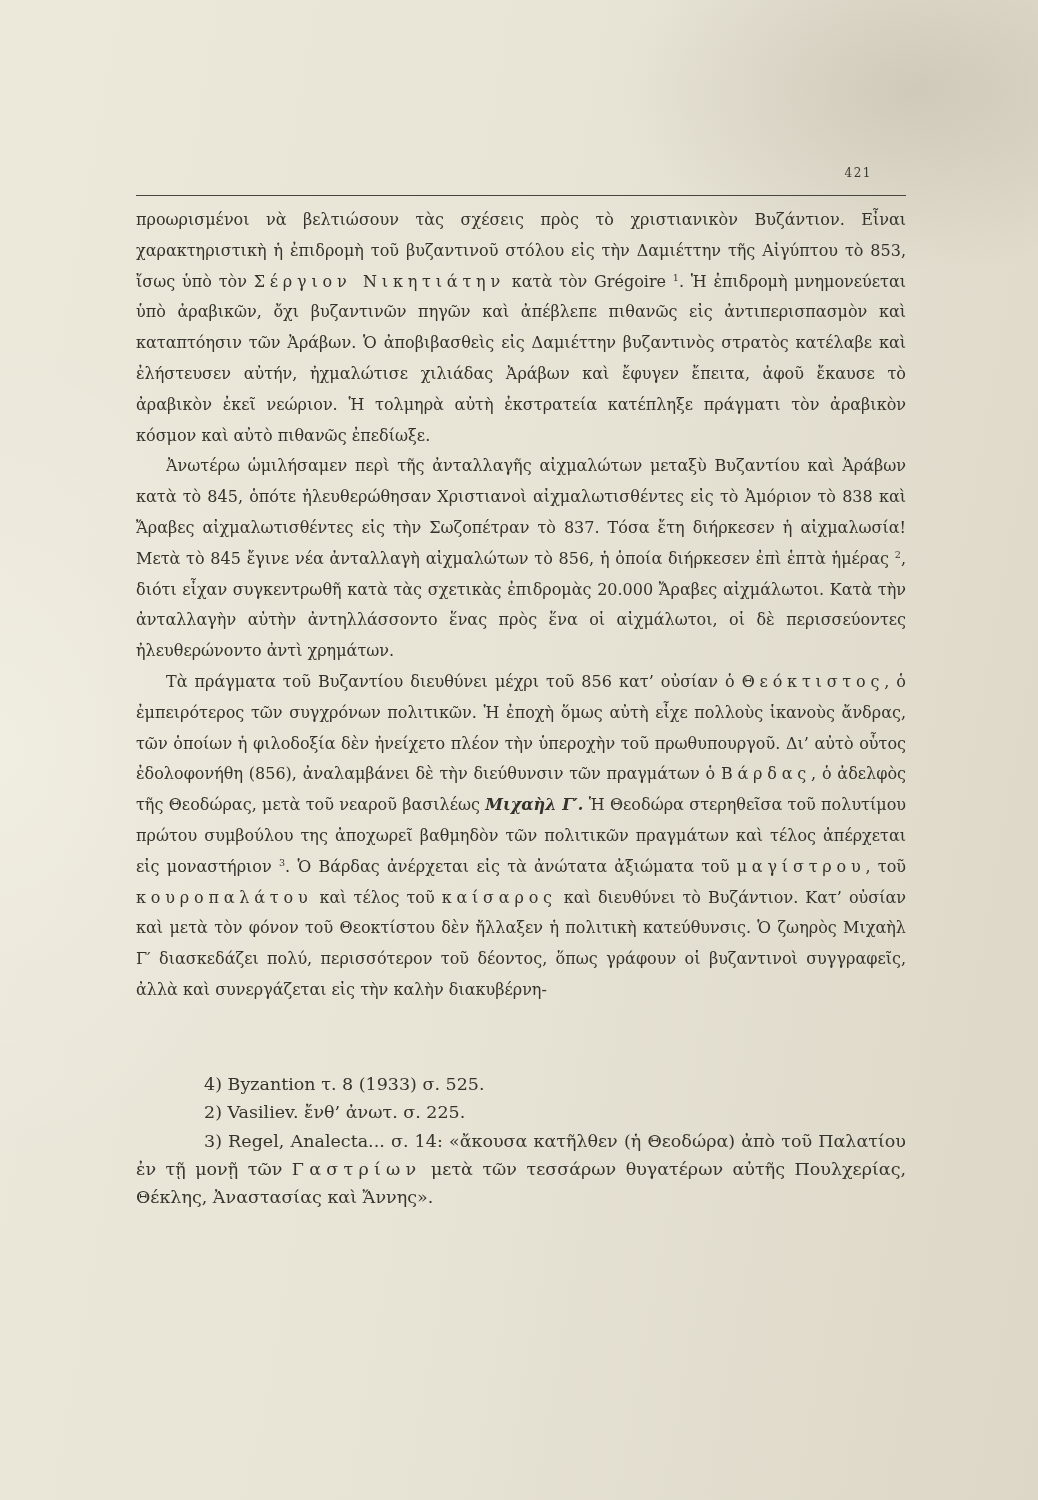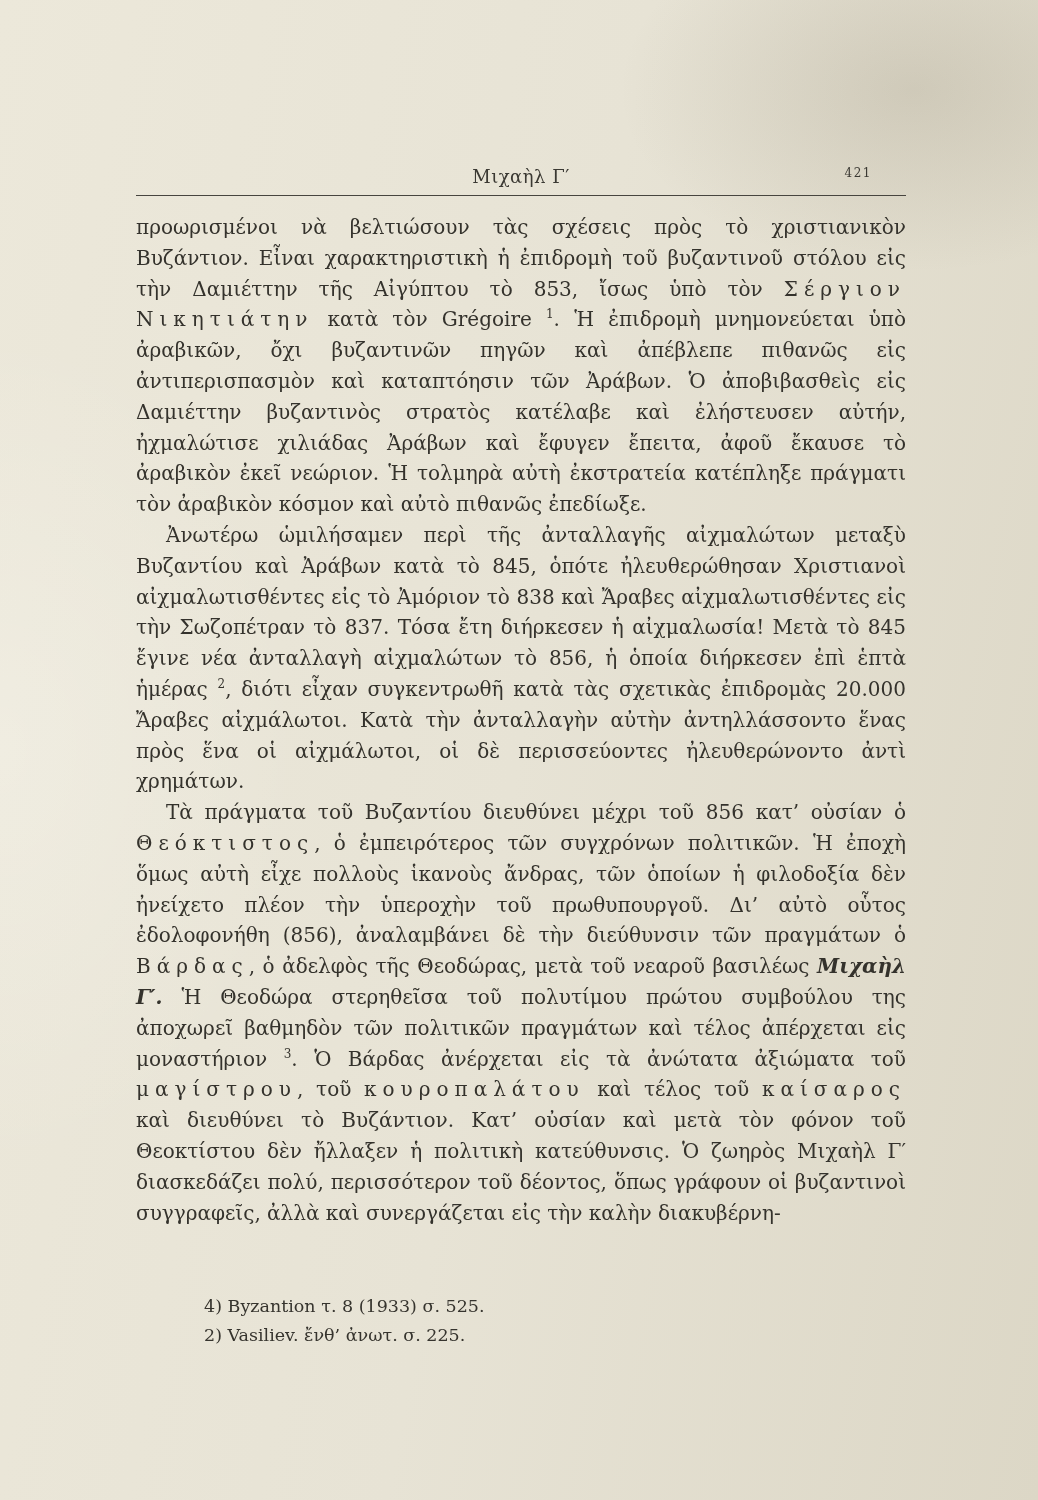--- a/index.html
+++ b/index.html
@@ -21,21 +21,21 @@
   .running-title {
     position: absolute; left: 0; right: 0; text-align: center;
     font-size: 18px; letter-spacing: 0.5px; color: #3b3933;
   }
   .page-number {
     position: absolute; right: 34px; top: 0;
     font-size: 12px; letter-spacing: 1.5px; color: #3b3933;
   }
   .header-rule { border: 0; border-top: 1.6px solid #47453f; margin: 5px 0 0 0; }
   .body-text {
-    margin-top: 16px; font-size: 20px; line-height: 30.8px;
+    margin-top: 9px; font-size: 16px; line-height: 30.8px;
     text-align: justify; color: #34322c;
   }
   .body-text p { margin: 0; text-indent: 30px; }
   .body-text p.no-indent { text-indent: 0; }
   .footnotes {
     margin-top: 64px; font-size: 17.5px; line-height: 28.4px;
     text-align: justify; color: #36342e;
   }
   .footnotes p { margin: 0; text-indent: 68px; }
   .run-n { letter-spacing: normal; }
@@ -43,31 +43,31 @@
   .run-bi { font-weight: bold; font-style: italic; }
   sup { font-size: 60%; line-height: 0; }
 </style>
 </head>
 <body>
 
 <div class="page">
   <div class="content">
 
     <div class="running-header">
-      <div class="running-title">Μιχαὴλ Γ′</div>
       <div class="page-number">421</div>
     </div>
 
     <hr class="header-rule">
 
     <div class="body-text">
         <p class="no-indent"><span class="run-n">προωρισμένοι νὰ βελτιώσουν τὰς σχέσεις πρὸς τὸ χριστιανικὸν Βυζάντιον. Εἶναι χαρακτηριστικὴ ἡ ἐπιδρομὴ τοῦ βυζαντινοῦ στόλου εἰς τὴν Δαμιέττην τῆς Αἰγύπτου τὸ 853, ἴσως ὑπὸ τὸν </span><span class="run-sp">Σέργιον Νικητιάτην</span><span class="run-n"> κατὰ τὸν Grégoire </span><sup>1</sup><span class="run-n">. Ἡ ἐπιδρομὴ μνημονεύεται ὑπὸ ἀραβικῶν, ὄχι βυζαντινῶν πηγῶν καὶ ἀπέβλεπε πιθανῶς εἰς ἀντιπερισπασμὸν καὶ καταπτόησιν τῶν Ἀράβων. Ὁ ἀποβιβασθεὶς εἰς Δαμιέττην βυζαντινὸς στρατὸς κατέλαβε καὶ ἐλήστευσεν αὐτήν, ἠχμαλώτισε χιλιάδας Ἀράβων καὶ ἔφυγεν ἔπειτα, ἀφοῦ ἔκαυσε τὸ ἀραβικὸν ἐκεῖ νεώριον. Ἡ τολμηρὰ αὐτὴ ἐκστρατεία κατέπληξε πράγματι τὸν ἀραβικὸν κόσμον καὶ αὐτὸ πιθανῶς ἐπεδίωξε.</span></p>
         <p><span class="run-n">Ἀνωτέρω ὡμιλήσαμεν περὶ τῆς ἀνταλλαγῆς αἰχμαλώτων μεταξὺ Βυζαντίου καὶ Ἀράβων κατὰ τὸ 845, ὁπότε ἠλευθερώθησαν Χριστιανοὶ αἰχμαλωτισθέντες εἰς τὸ Ἀμόριον τὸ 838 καὶ Ἄραβες αἰχμαλωτισθέντες εἰς τὴν Σωζοπέτραν τὸ 837. Τόσα ἔτη διήρκεσεν ἡ αἰχμαλωσία! Μετὰ τὸ 845 ἔγινε νέα ἀνταλλαγὴ αἰχμαλώτων τὸ 856, ἡ ὁποία διήρκεσεν ἐπὶ ἑπτὰ ἡμέρας </span><sup>2</sup><span class="run-n">, διότι εἶχαν συγκεντρωθῆ κατὰ τὰς σχετικὰς ἐπιδρομὰς 20.000 Ἄραβες αἰχμάλωτοι. Κατὰ τὴν ἀνταλλαγὴν αὐτὴν ἀντηλλάσσοντο ἕνας πρὸς ἕνα οἱ αἰχμάλωτοι, οἱ δὲ περισσεύοντες ἠλευθερώνοντο ἀντὶ χρημάτων.</span></p>
         <p><span class="run-n">Τὰ πράγματα τοῦ Βυζαντίου διευθύνει μέχρι τοῦ 856 κατ’ οὐσίαν ὁ </span><span class="run-sp">Θεόκτιστος</span><span class="run-n">, ὁ ἐμπειρότερος τῶν συγχρόνων πολιτικῶν. Ἡ ἐποχὴ ὅμως αὐτὴ εἶχε πολλοὺς ἱκανοὺς ἄνδρας, τῶν ὁποίων ἡ φιλοδοξία δὲν ἠνείχετο πλέον τὴν ὑπεροχὴν τοῦ πρωθυπουργοῦ. Δι’ αὐτὸ οὗτος ἐδολοφονήθη (856), ἀναλαμβάνει δὲ τὴν διεύθυνσιν τῶν πραγμάτων ὁ </span><span class="run-sp">Βάρδας</span><span class="run-n">, ὁ ἀδελφὸς τῆς Θεοδώρας, μετὰ τοῦ νεαροῦ βασιλέως </span><span class="run-bi">Μιχαὴλ Γ′.</span><span class="run-n"> Ἡ Θεοδώρα στερηθεῖσα τοῦ πολυτίμου πρώτου συμβούλου της ἀποχωρεῖ βαθμηδὸν τῶν πολιτικῶν πραγμάτων καὶ τέλος ἀπέρχεται εἰς μοναστήριον </span><sup>3</sup><span class="run-n">. Ὁ Βάρδας ἀνέρχεται εἰς τὰ ἀνώτατα ἀξιώματα τοῦ </span><span class="run-sp">μαγίστρου</span><span class="run-n">, τοῦ </span><span class="run-sp">κουροπαλάτου</span><span class="run-n"> καὶ τέλος τοῦ </span><span class="run-sp">καίσαρος</span><span class="run-n"> καὶ διευθύνει τὸ Βυζάντιον. Κατ’ οὐσίαν καὶ μετὰ τὸν φόνον τοῦ Θεοκτίστου δὲν ἤλλαξεν ἡ πολιτικὴ κατεύθυνσις. Ὁ ζωηρὸς Μιχαὴλ Γ′ διασκεδάζει πολύ, περισσότερον τοῦ δέοντος, ὅπως γράφουν οἱ βυζαντινοὶ συγγραφεῖς, ἀλλὰ καὶ συνεργάζεται εἰς τὴν καλὴν διακυβέρνη-</span></p>
       </div>
 
     <div class="footnotes">
         <p><span class="run-n">4) Byzantion τ. 8 (1933) σ. 525.</span></p>
         <p><span class="run-n">2) Vasiliev. ἔνθ’ ἀνωτ. σ. 225.</span></p>
+        <p><span class="run-n">3) Regel, Analecta... σ. 14: «ἄκουσα κατῆλθεν (ἡ Θεοδώρα) ἀπὸ τοῦ Παλατίου ἐν τῇ μονῇ τῶν </span><span class="run-sp">Γαστρίων</span><span class="run-n"> μετὰ τῶν τεσσάρων θυγατέρων αὐτῆς Πουλχερίας, Θέκλης, Ἀναστασίας καὶ Ἄννης».</span></p>
       </div>
 
   </div>
 </div>
 
 </body></html>

